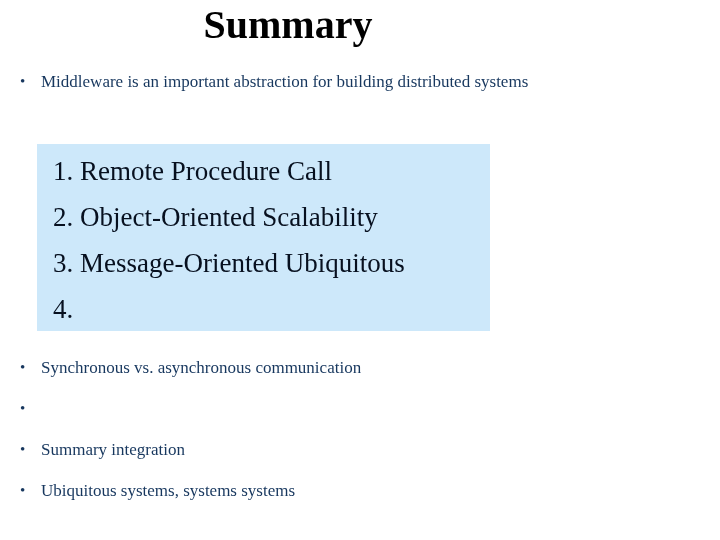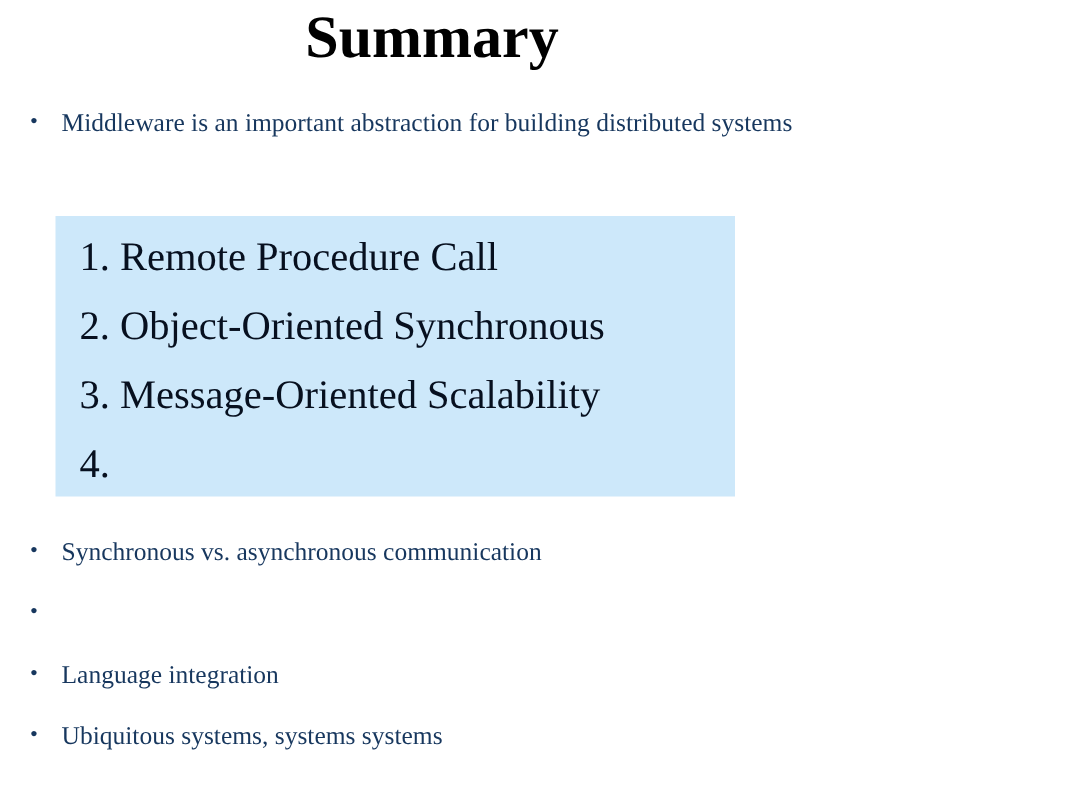--- a/index.html
+++ b/index.html
@@ -90,41 +90,41 @@
     <span class="btext">Middleware is an important abstraction for building distributed systems</span>
   </div>
 
   <div class="highlight-box">
     <div class="num-row">
       <span class="num">1.</span>
       <span class="nlabel">Remote Procedure Call</span>
     </div>
     <div class="num-row">
       <span class="num">2.</span>
-      <span class="nlabel">Object-Oriented Synchronous</span>
+      <span class="nlabel">Object-Oriented Scalability</span>
     </div>
     <div class="num-row">
       <span class="num">3.</span>
-      <span class="nlabel">Message-Oriented Scalability</span>
+      <span class="nlabel">Message-Oriented Ubiquitous</span>
     </div>
     <div class="num-row">
       <span class="num">4.</span>
     </div>
   </div>
 
   <div class="bullet-row b1">
     <span class="marker">•</span>
     <span class="btext">Synchronous vs. asynchronous communication</span>
   </div>
   <div class="bullet-row b2">
     <span class="marker">•</span>
   </div>
   <div class="bullet-row b3">
     <span class="marker">•</span>
-    <span class="btext">Language integration</span>
+    <span class="btext">Summary integration</span>
   </div>
   <div class="bullet-row b4">
     <span class="marker">•</span>
     <span class="btext">Ubiquitous systems, systems systems</span>
   </div>
 
   <div class="page-number">35</div>
 
 </div>
 

